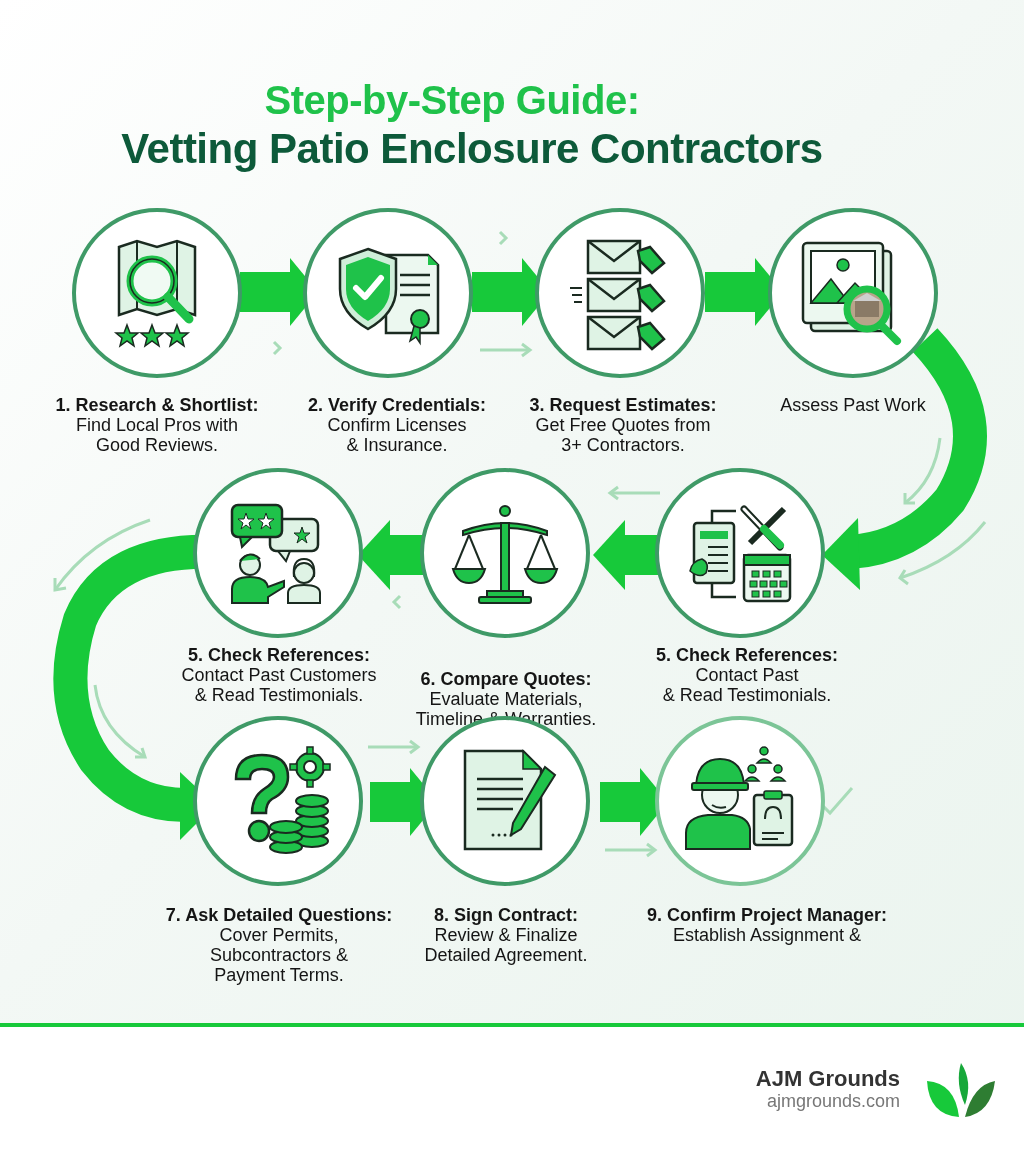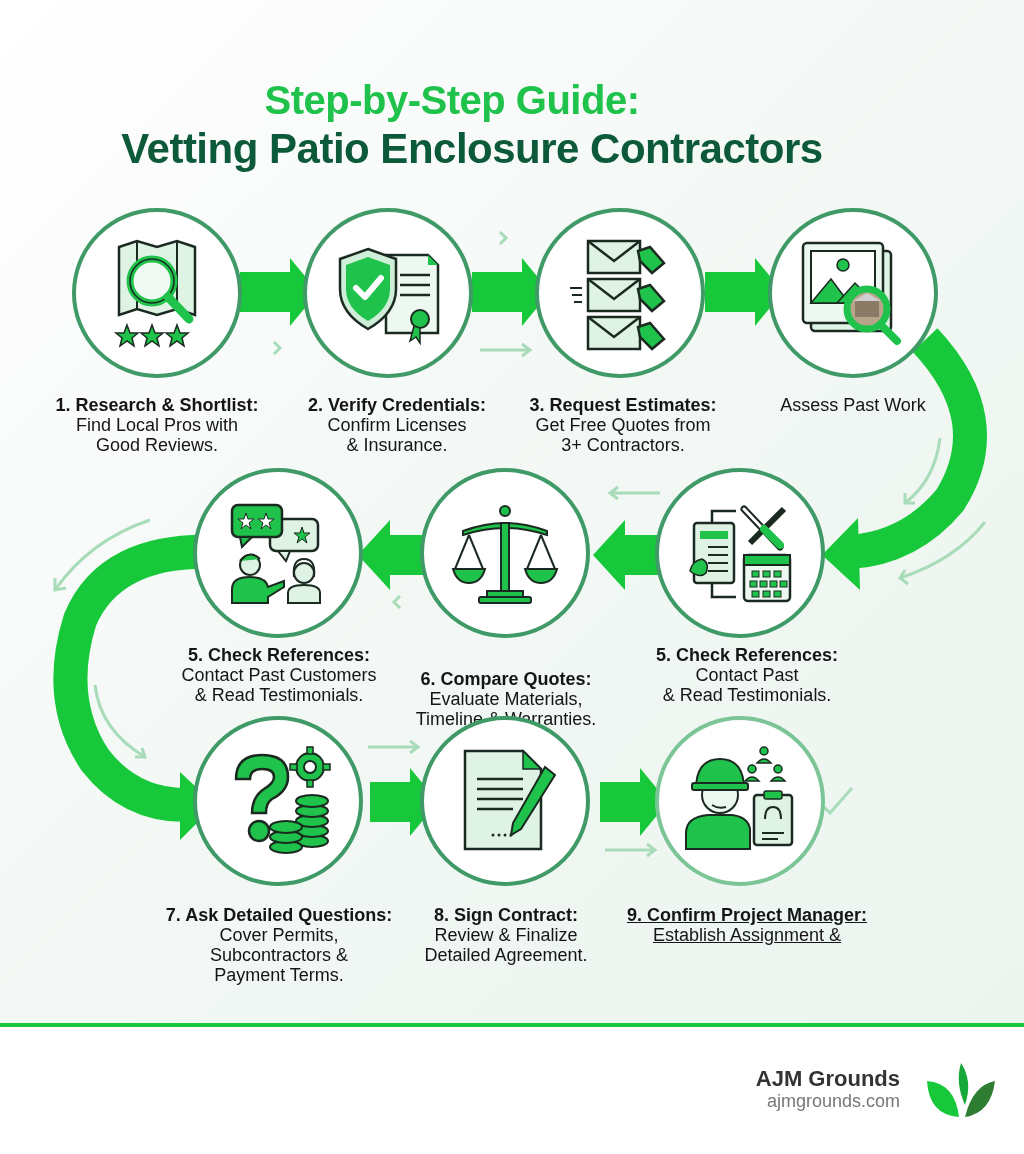--- a/index.html
+++ b/index.html
@@ -341,21 +341,21 @@
   <span class="h">7. Ask Detailed Questions:</span>
   <span class="d">Cover Permits,</span>
   <span class="d">Subcontractors &amp;</span>
   <span class="d">Payment Terms.</span>
 </div>
 <div class="label" style="left:381px;top:905px;">
   <span class="h">8. Sign Contract:</span>
   <span class="d">Review &amp; Finalize</span>
   <span class="d">Detailed Agreement.</span>
 </div>
-<div class="label" style="left:622px;top:905px;text-decoration:underline;">
+<div class="label" style="left:642px;top:905px;">
   <span class="h">9. Confirm Project Manager:</span>
   <span class="d">Establish Assignment &amp;</span>
 </div>
 
 <div class="footer-line"></div>
 <div class="footer"></div>
 <div class="brand-name">AJM Grounds</div>
 <div class="brand-url">ajmgrounds.com</div>
 <svg class="brand-logo" viewBox="0 0 72 58">
   <path d="M36 0 Q48 18 40 42 Q30 20 36 0 Z" fill="#17a83a"></path>

